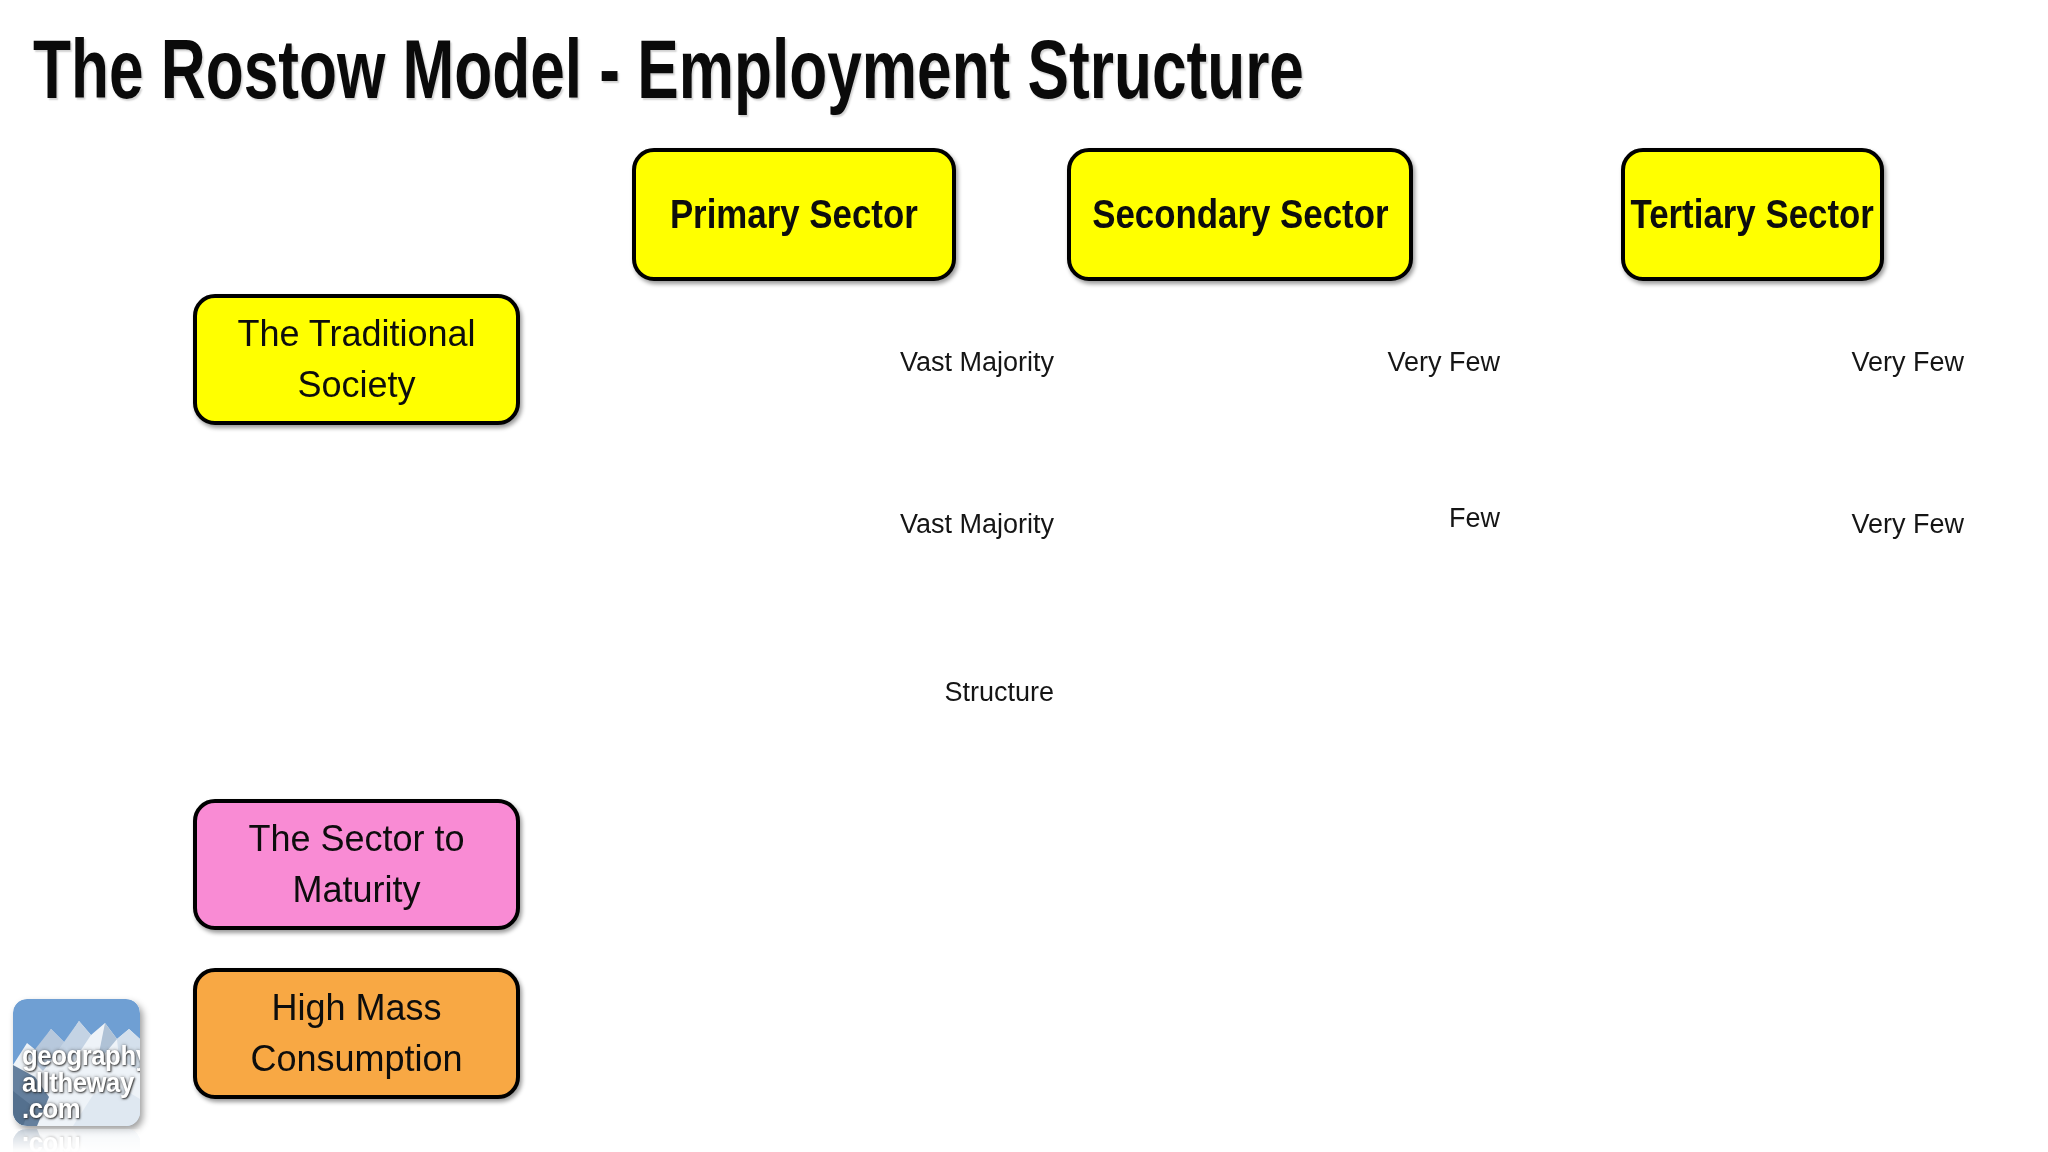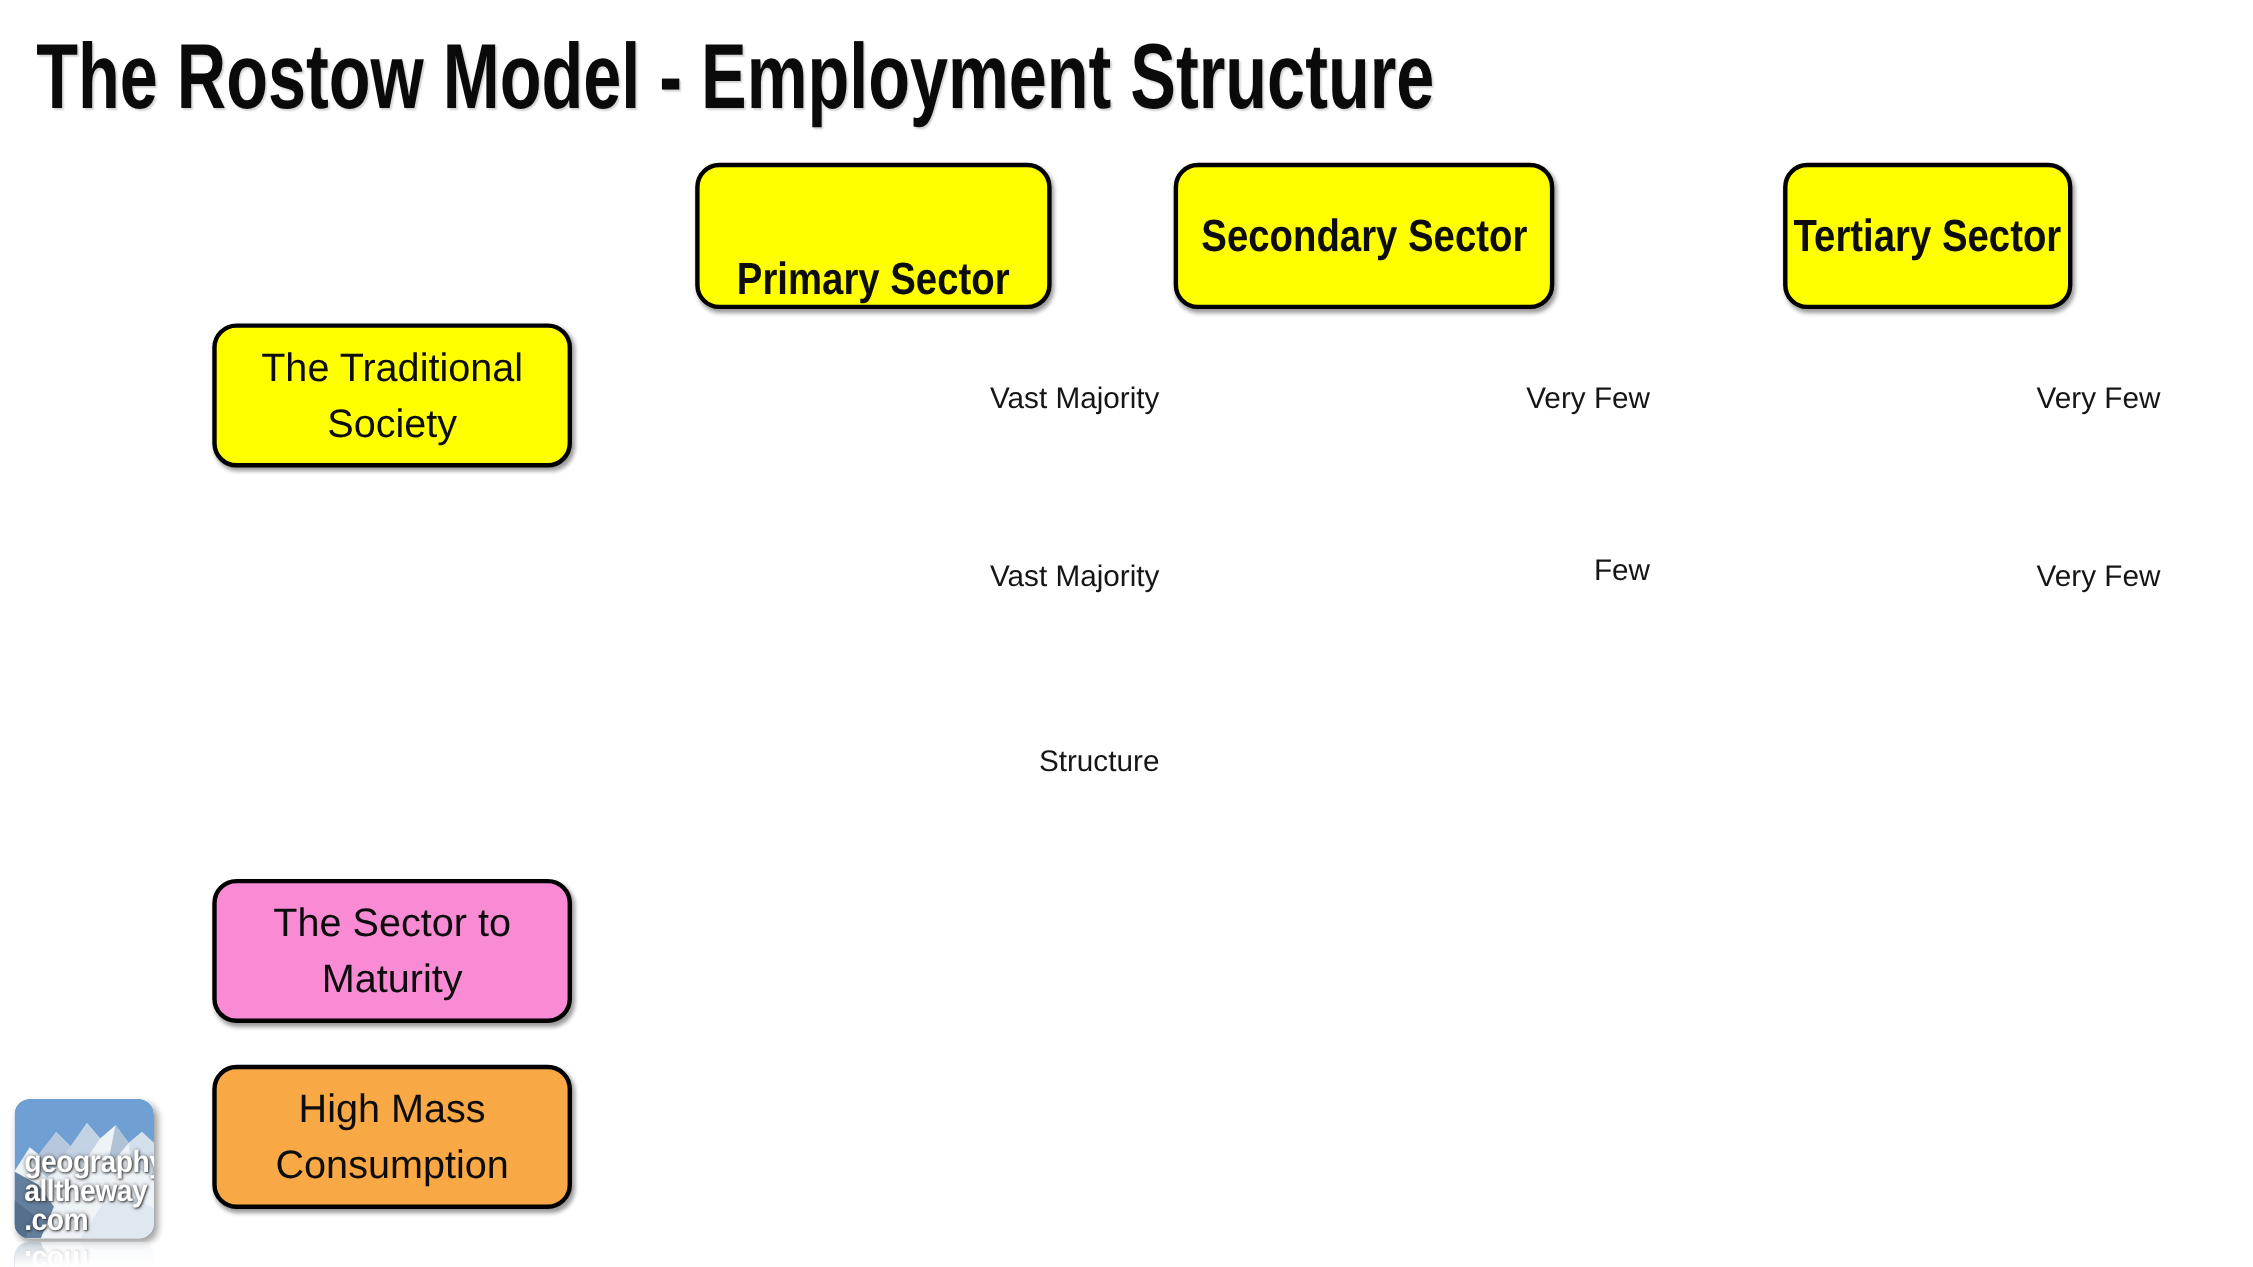--- a/index.html
+++ b/index.html
@@ -52,21 +52,21 @@
     background: #FFFF00;
     font-size: 41px;
     font-weight: bold;
   }
   .col-header .condensed {
     display: inline-block;
     transform: scaleX(0.85);
     transform-origin: center;
     white-space: nowrap;
   }
-  .col-primary   { left: 632px;  width: 324px; align-items: flex-end; }
+  .col-primary   { left: 632px;  width: 324px; }
   .col-secondary { left: 1067px; width: 346px; }
   .col-tertiary  { left: 1621px; width: 263px; }
 
   
   .stage {
     left: 193px;
     width: 327px;
     height: 131px;
     font-size: 36px;
     font-weight: normal;

